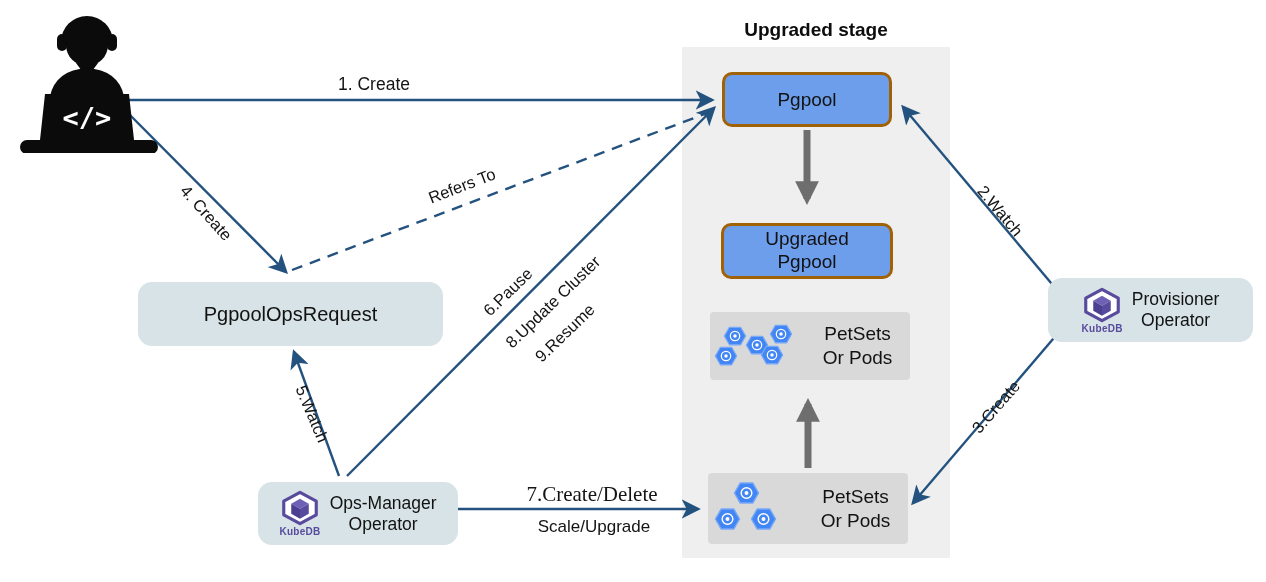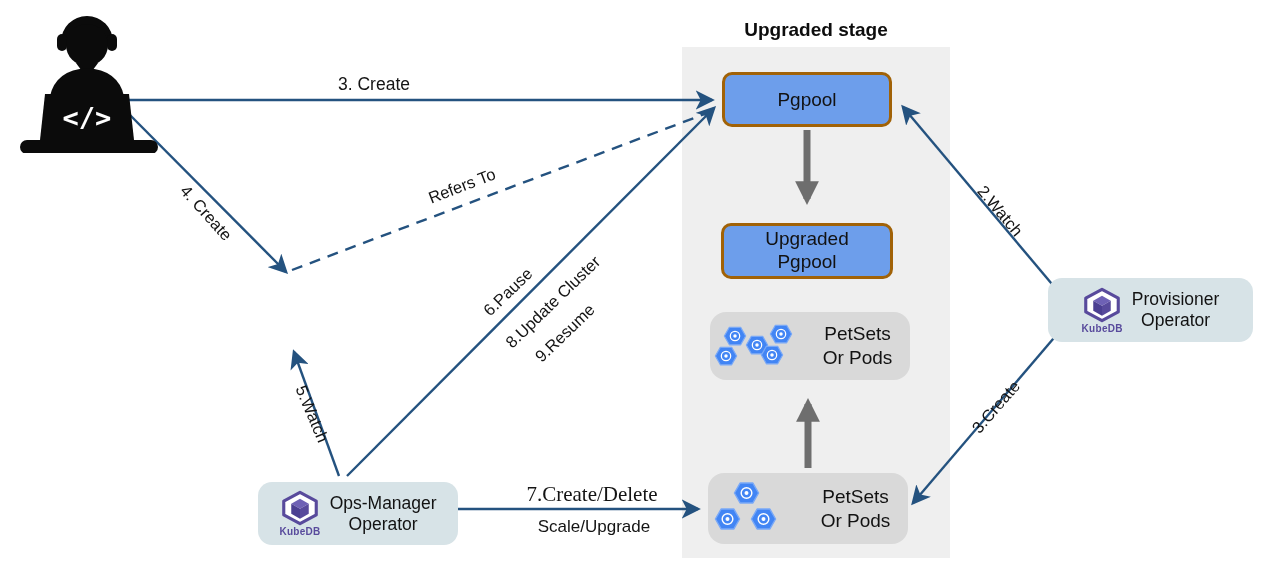--- a/index.html
+++ b/index.html
@@ -5,21 +5,21 @@
   html,body{margin:0;padding:0;background:#ffffff;}
   .canvas{
     position:relative;width:1266px;height:582px;overflow:hidden;
     font-family:"Liberation Sans",sans-serif;background:#ffffff;color:#121212;
   }
   .panel{position:absolute;left:682px;top:47px;width:268px;height:511px;background:#efefef;z-index:1;}
   svg.edges{position:absolute;left:0;top:0;z-index:2;}
   .node{position:absolute;z-index:3;display:flex;align-items:center;justify-content:center;text-align:center;box-sizing:border-box;}
   .blue{background:#6d9eeb;border:3px solid #a16207;border-radius:10px;font-size:19px;}
   .teal{background:#d7e3e7;border-radius:14px;font-size:19px;}
-  .gray{background:#d9d9d9;border-radius:16px;font-size:19px;}
+  .gray{background:#d9d9d9;border-radius:4px;font-size:19px;}
   .two-line{line-height:1.2;}
   .label{position:absolute;z-index:4;white-space:nowrap;font-size:16.5px;color:#141414;}
   .panel-title{position:absolute;z-index:4;font-weight:bold;font-size:19px;color:#0d0d0d;white-space:nowrap;transform:translate(-50%,-50%);}
   .op-box{display:flex;flex-direction:row;align-items:center;justify-content:center;gap:9px;font-size:17.5px;}
   .kubedb{display:flex;flex-direction:column;align-items:center;line-height:1;}
   .kubedb-word{font-size:10px;font-weight:bold;color:#584a9c;letter-spacing:0.3px;margin-top:1px;}
   .pods{position:relative;width:95px;height:100%;flex:0 0 auto;}
   .pod{position:absolute;}
   .petsets-label{flex:1;text-align:center;line-height:1.25;}
   .dev-icon{position:absolute;left:8px;top:8px;z-index:3;}
@@ -70,20 +70,23 @@
   <div class="node blue" style="left:722px;top:72px;width:170px;height:55px;">
     <span>Pgpool</span>
   </div>
   <div class="node blue two-line" style="left:721px;top:223px;width:172px;height:56px;">
     <span>
       <span style="display:block">Upgraded</span>
       <span style="display:block">Pgpool</span>
     </span>
   </div>
 
+  <div class="node teal" style="left:138px;top:282px;width:305px;height:64px;font-size:20px;">
+    <span>PgpoolOpsRequest</span>
+  </div>
 
   <div class="node teal op-box" style="left:258px;top:482px;width:200px;height:63px;">
     <span class="kubedb">
       <svg width="40" height="36" viewBox="0 0 64 56">
         <path d="M32 3 L58 17 V39 L32 53 L6 39 V17 Z" fill="#ffffff" stroke="#584a9c" stroke-width="5" stroke-linejoin="round"></path>
         <path d="M32 13 L46 21 L32 29 L18 21 Z" fill="#6e61b5"></path>
         <path d="M18 21 L32 29 V45 L18 37 Z" fill="#4b3f92"></path>
         <path d="M46 21 L32 29 V45 L46 37 Z" fill="#584a9c"></path>
       </svg>
       <span class="kubedb-word">KubeDB</span>
@@ -161,21 +164,21 @@
           <circle cx="19" cy="16" r="7.5" fill="none" stroke="#ffffff" stroke-width="2"></circle>
           <circle cx="19" cy="16" r="2.8" fill="#ffffff"></circle>
         </svg>
     </span>
     <span class="petsets-label">
       <span style="display:block">PetSets</span>
       <span style="display:block">Or Pods</span>
     </span>
   </div>
 
-  <div class="label" style="left:374px;top:84px;transform:translate(-50%,-50%);font-size:17.5px;">3. Create</div>
+  <div class="label" style="left:374px;top:84px;transform:translate(-50%,-50%);font-size:17.5px;">1. Create</div>
   <div class="label" style="left:206px;top:213px;transform:translate(-50%,-50%) rotate(48deg);">4. Create</div>
   <div class="label" style="left:462px;top:186px;transform:translate(-50%,-50%) rotate(-21deg);">Refers To</div>
   <div class="label" style="left:508px;top:292px;transform:translate(-50%,-50%) rotate(-44deg);">6.Pause</div>
   <div class="label" style="left:553px;top:302px;transform:translate(-50%,-50%) rotate(-44deg);">8.Update Cluster</div>
   <div class="label" style="left:565px;top:333px;transform:translate(-50%,-50%) rotate(-44deg);">9.Resume</div>
   <div class="label" style="left:312px;top:414px;transform:translate(-50%,-50%) rotate(67deg);">5.Watch</div>
   <div class="label" style="left:1000px;top:211px;transform:translate(-50%,-50%) rotate(50deg);">2.Watch</div>
   <div class="label" style="left:996px;top:407px;transform:translate(-50%,-50%) rotate(-49deg);">3.Create</div>
   <div class="label" style="left:592px;top:494px;transform:translate(-50%,-50%);font-size:21px;font-family:Liberation Serif, serif;">7.Create/Delete</div>
   <div class="label" style="left:594px;top:527px;transform:translate(-50%,-50%);font-size:17px;">Scale/Upgrade</div>

